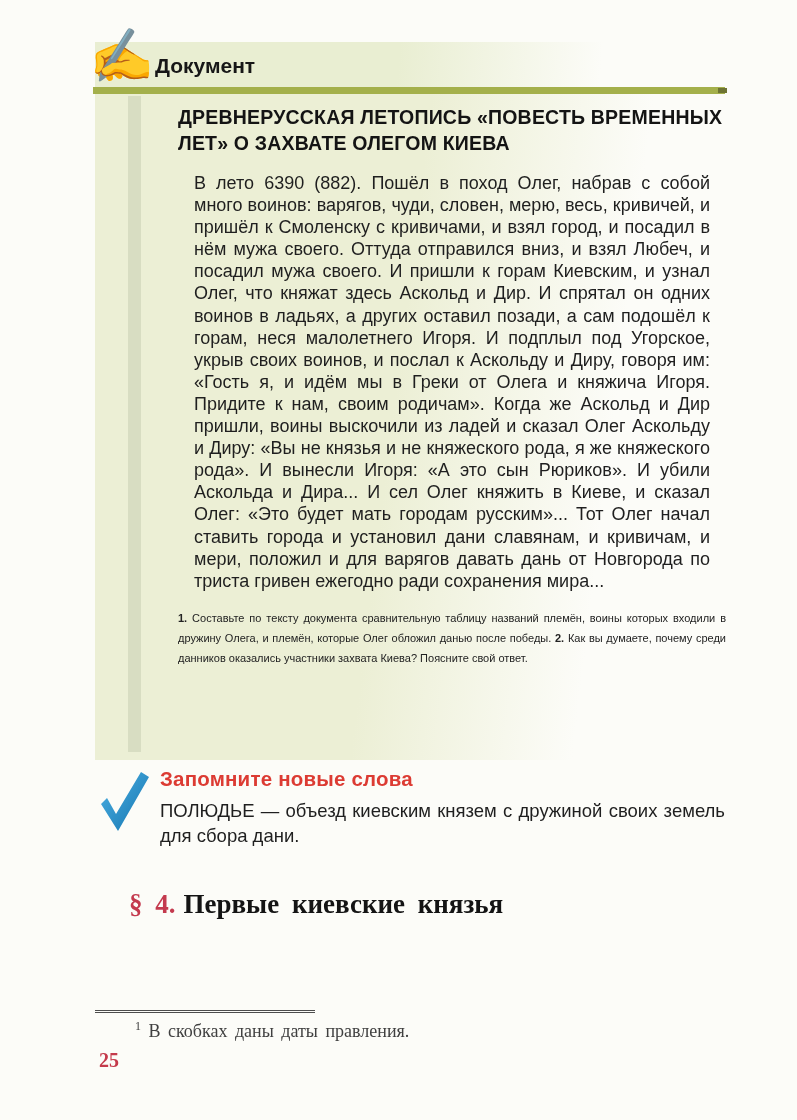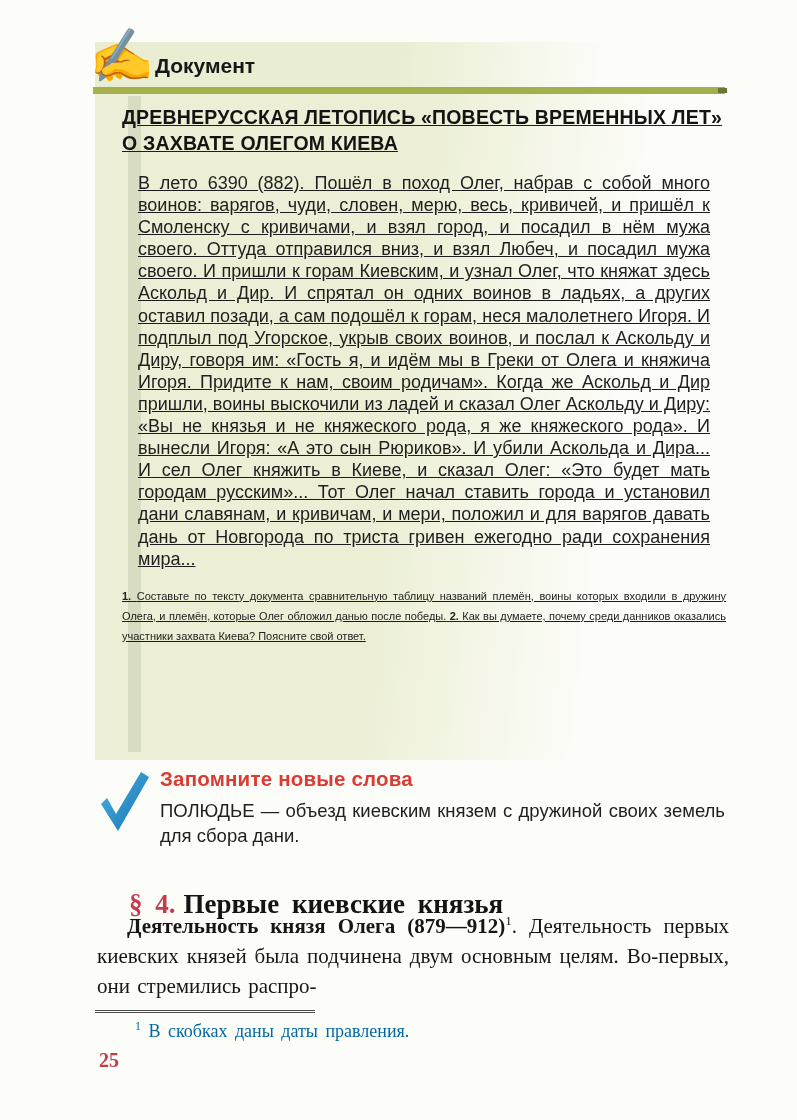--- a/index.html
+++ b/index.html
@@ -47,22 +47,21 @@
     width: 635px; height: 666px;
     background: linear-gradient(97deg, #ecefd5 0%, #ecefd5 47%, rgba(252,252,248,0.1) 78%);
   }
   .panel-strip {
     position: absolute; left: 33px; top: 2px; bottom: 8px;
     width: 13px;
     background: #c9cdb2; opacity: 0.55;
   }
   .doc-content {
     position: relative;
-    padding: 10px 4px 0 27px;
-    text-decoration: underline;
+    padding: 10px 4px 0 83px;
   }
   .doc-title {
     margin: 0 0 9px 0;
     font-size: 19.5px; font-weight: bold; line-height: 26px;
     color: #141414; letter-spacing: 0.2px;
   }
   .doc-body {
     margin: 16px;
     font-size: 18px; line-height: 22.1px;
     text-align: justify; color: #1f1f1f;
@@ -110,21 +109,21 @@
   
   .foot-rule {
     position: absolute; left: 95px; top: 1010px;
     width: 220px; height: 0;
     border-top: 3px double #4d4d4d;
   }
   .footnote {
     position: absolute; left: 95px; top: 1019px; width: 632px;
     margin: 0; text-indent: 40px;
     font-family: "Liberation Serif", serif;
-    font-size: 18px; color: #0369a1;
+    font-size: 18px; color: #404040;
     word-spacing: 3px;
   }
   .footnote sup { font-size: 12px; }
   .page-num {
     position: absolute; left: 99px; top: 1049px;
     font-family: "Liberation Serif", serif;
     font-size: 20px; font-weight: bold; color: #c43a4b;
   }
 </style>
 </head>
@@ -165,23 +164,20 @@
     <div class="vocab-content">
       <div class="vocab-heading">Запомните новые слова</div>
       <p class="vocab-def">ПОЛЮДЬЕ — объезд киевским князем с дружиной своих земель для сбора дани.</p>
     </div>
   </div>
 
   <h1 class="chapter-heading">
     <span class="chapter-num">§ 4.</span><span>Первые киевские князья</span>
   </h1>
 
-  <p class="lead">
-    <span class="lead-bold">Деятельность князя Олега (879—912)</span><sup>1</sup><span>. Деятельность первых киевских князей была подчинена двум основным целям. Во-первых, они стремились распро-</span>
-  </p>
 
   <div class="foot-rule"></div>
   <p class="footnote">
     <sup>1</sup><span> В скобках даны даты правления.</span>
   </p>
 
   <div class="page-num">25</div>
 
 </div>
 

